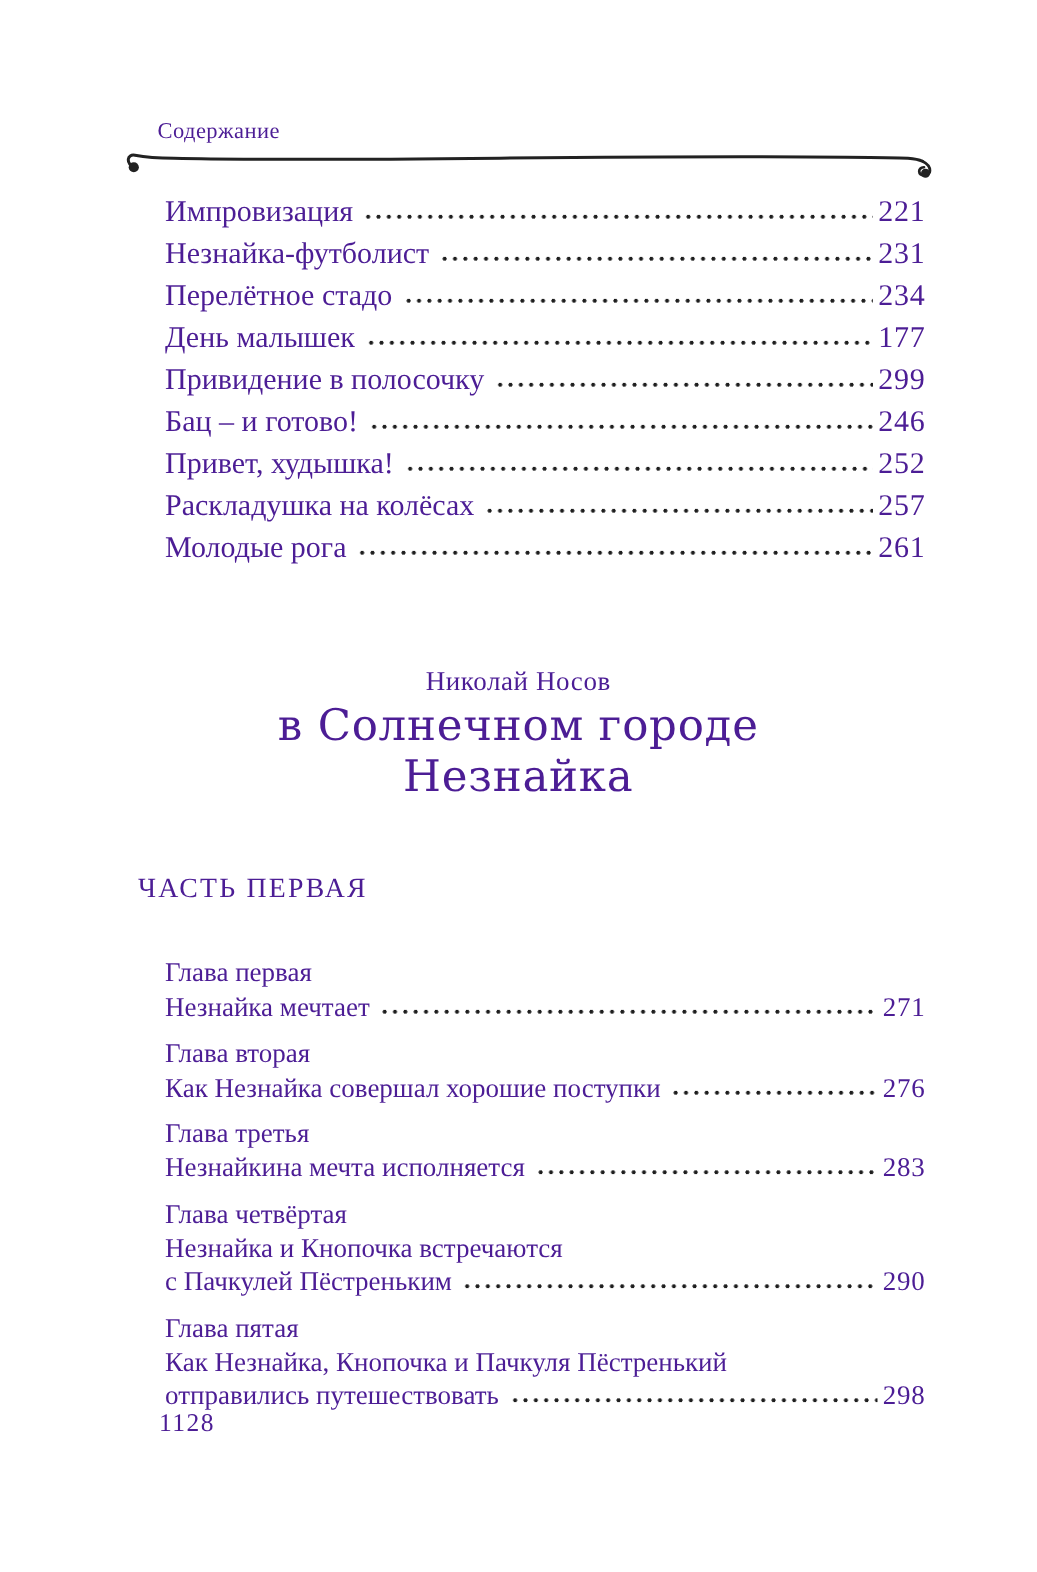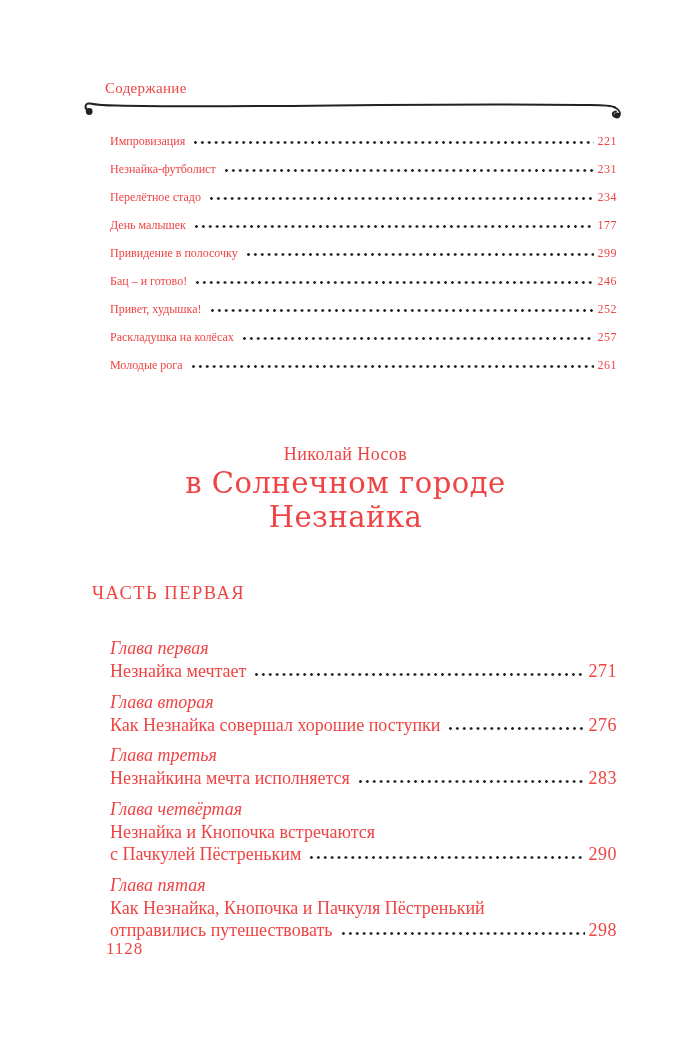--- a/index.html
+++ b/index.html
@@ -1,34 +1,34 @@
 <!DOCTYPE html>
 <html lang="ru"><head>
 <meta charset="utf-8">
 <style>
   html,body{margin:0;padding:0;background:#e9e9e9;}
   .page{
     position:relative;
     width:691px;height:1048px;
     background:#ffffff;
     font-family:"Liberation Serif","DejaVu Serif",serif;
-    color:#ef4444;
+    color:#4c1d95;
     overflow:hidden;
     margin:0 auto;
   }
   
   .running-title{
     position:absolute;left:105px;top:80px;
     font-size:15px;letter-spacing:.3px;
   }
   .flourish{position:absolute;left:82px;top:94px;}
   
   .story-list{
     position:absolute;left:110px;top:127px;width:507px;
-    font-size:12px;
+    font-size:20px;
   }
   .row{
     display:flex;align-items:baseline;
     line-height:28px;white-space:nowrap;
   }
   .leader{
     flex:1 1 auto;min-width:12px;
     height:5px;
     margin:0 4px 0 7px;
     background-image:radial-gradient(circle,#1e1e1e 1.15px,rgba(0,0,0,0) 1.55px);
@@ -52,21 +52,21 @@
     text-align:left;
     font-size:18.5px;letter-spacing:1.5px;
   }
   
   .chapters{
     position:absolute;left:110px;top:637px;width:507px;
     font-size:18px;
   }
   .ch{margin-top:8px;}
   .ch:first-child{margin-top:0;}
-  .ch-h{font-style:italic;line-height:23px;}
+  .ch-h{line-height:23px;}
   .ch .row{line-height:22.5px;}
   .plain-line{line-height:22.5px;white-space:nowrap;}
   .folio{
     position:absolute;left:106px;top:939px;
     font-size:17px;letter-spacing:1px;
   }
 </style>
 </head>
 <body>
 

